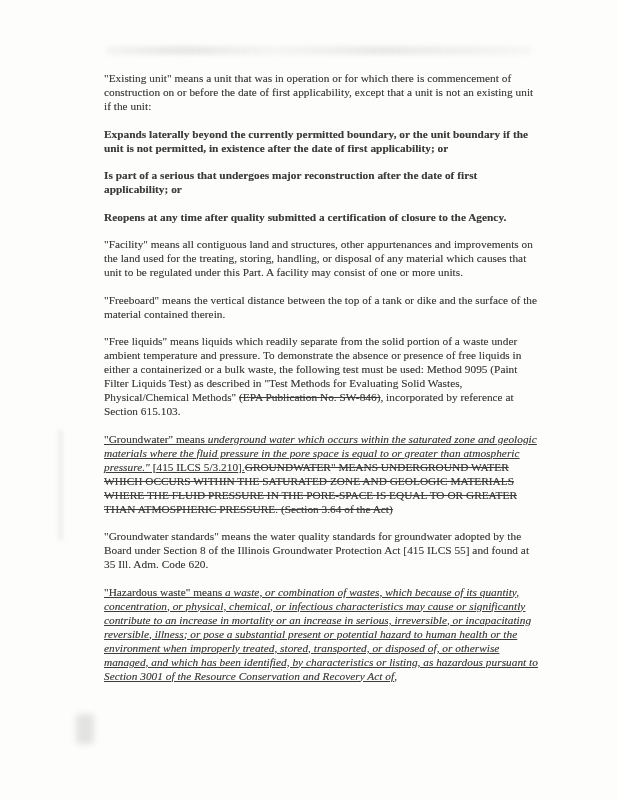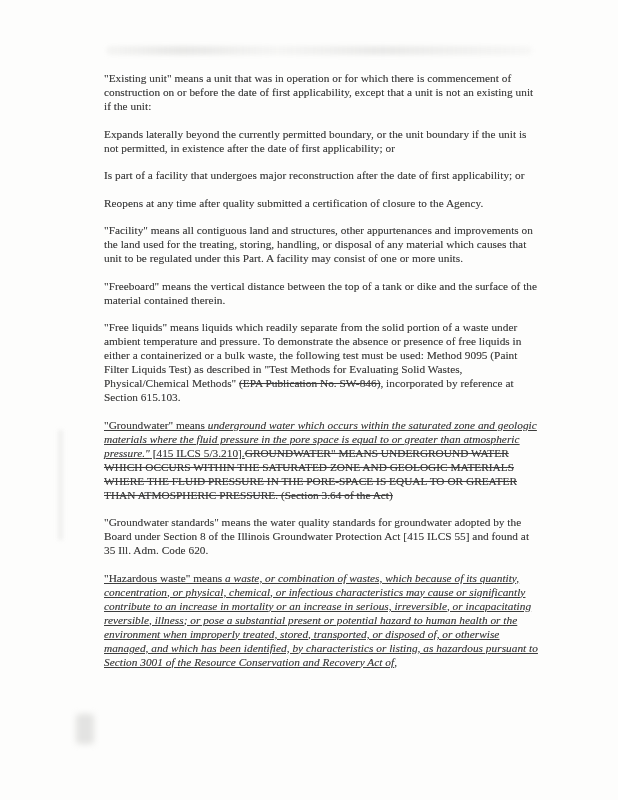--- a/index.html
+++ b/index.html
@@ -27,20 +27,21 @@
     line-height: 14px;
     letter-spacing: 0.02px;
     text-align: left;
     text-shadow: 0 0 0.6px rgba(90, 90, 90, 0.55);
   }
   .content p {
     margin: 0 0 13.5px 0;
   }
   .indent {
     margin-left: 35px;
+    font-weight: bold;
   }
   .u  { text-decoration: underline; }
   .ui { text-decoration: underline; font-style: italic; }
   .st { text-decoration: line-through; }
   
   .artifact {
     position: absolute;
     pointer-events: none;
   }
   .artifact-top {
@@ -83,21 +84,21 @@
   <div class="artifact artifact-top"></div>
   <div class="artifact artifact-left-edge"></div>
   <div class="artifact artifact-corner"></div>
 
   <div class="content">
 
     <p><span>"Existing unit" means a unit that was in operation or for which there is commencement of construction on or before the date of first applicability, except that a unit is not an existing unit if the unit:</span></p>
 
     <p class="indent"><span>Expands laterally beyond the currently permitted boundary, or the unit boundary if the unit is not permitted, in existence after the date of first applicability; or</span></p>
 
-    <p class="indent"><span>Is part of a facility that undergoes major reconstruction after the date of first applicability; or</span></p>
+    <p class="indent"><span>Is part of a serious that undergoes major reconstruction after the date of first applicability; or</span></p>
 
     <p class="indent"><span>Reopens at any time after quality submitted a certification of closure to the Agency.</span></p>
 
     <p><span>"Facility" means all contiguous land and structures, other appurtenances and improvements on the land used for the treating, storing, handling, or disposal of any material which causes that unit to be regulated under this Part.  A facility may consist of one or more units.</span></p>
 
     <p><span>"Freeboard" means the vertical distance between the top of a tank or dike and the surface of the material contained therein.</span></p>
 
     <p><span>"Free liquids" means liquids which readily separate from the solid portion of a waste under ambient temperature and pressure.  To demonstrate the absence or presence of free liquids in either a containerized or a bulk waste, the following test must be used:  Method 9095 (Paint Filter Liquids Test) as described in "Test Methods for Evaluating Solid Wastes, Physical/Chemical Methods" </span><span class="st">(EPA Publication No. SW-846)</span><span>, incorporated by reference at Section 615.103.</span></p>
 
     <p><span class="u">"Groundwater" means </span><span class="ui">underground water which occurs within the saturated zone and geologic materials where the fluid pressure in the pore space is equal to or greater than atmospheric pressure."</span><span class="u"> [415 ILCS 5/3.210].</span><span class="st">GROUNDWATER" MEANS UNDERGROUND WATER WHICH OCCURS WITHIN THE SATURATED ZONE AND GEOLOGIC MATERIALS WHERE THE FLUID PRESSURE IN THE PORE-SPACE IS EQUAL TO OR GREATER THAN ATMOSPHERIC PRESSURE.  (Section 3.64 of the Act)</span></p>

